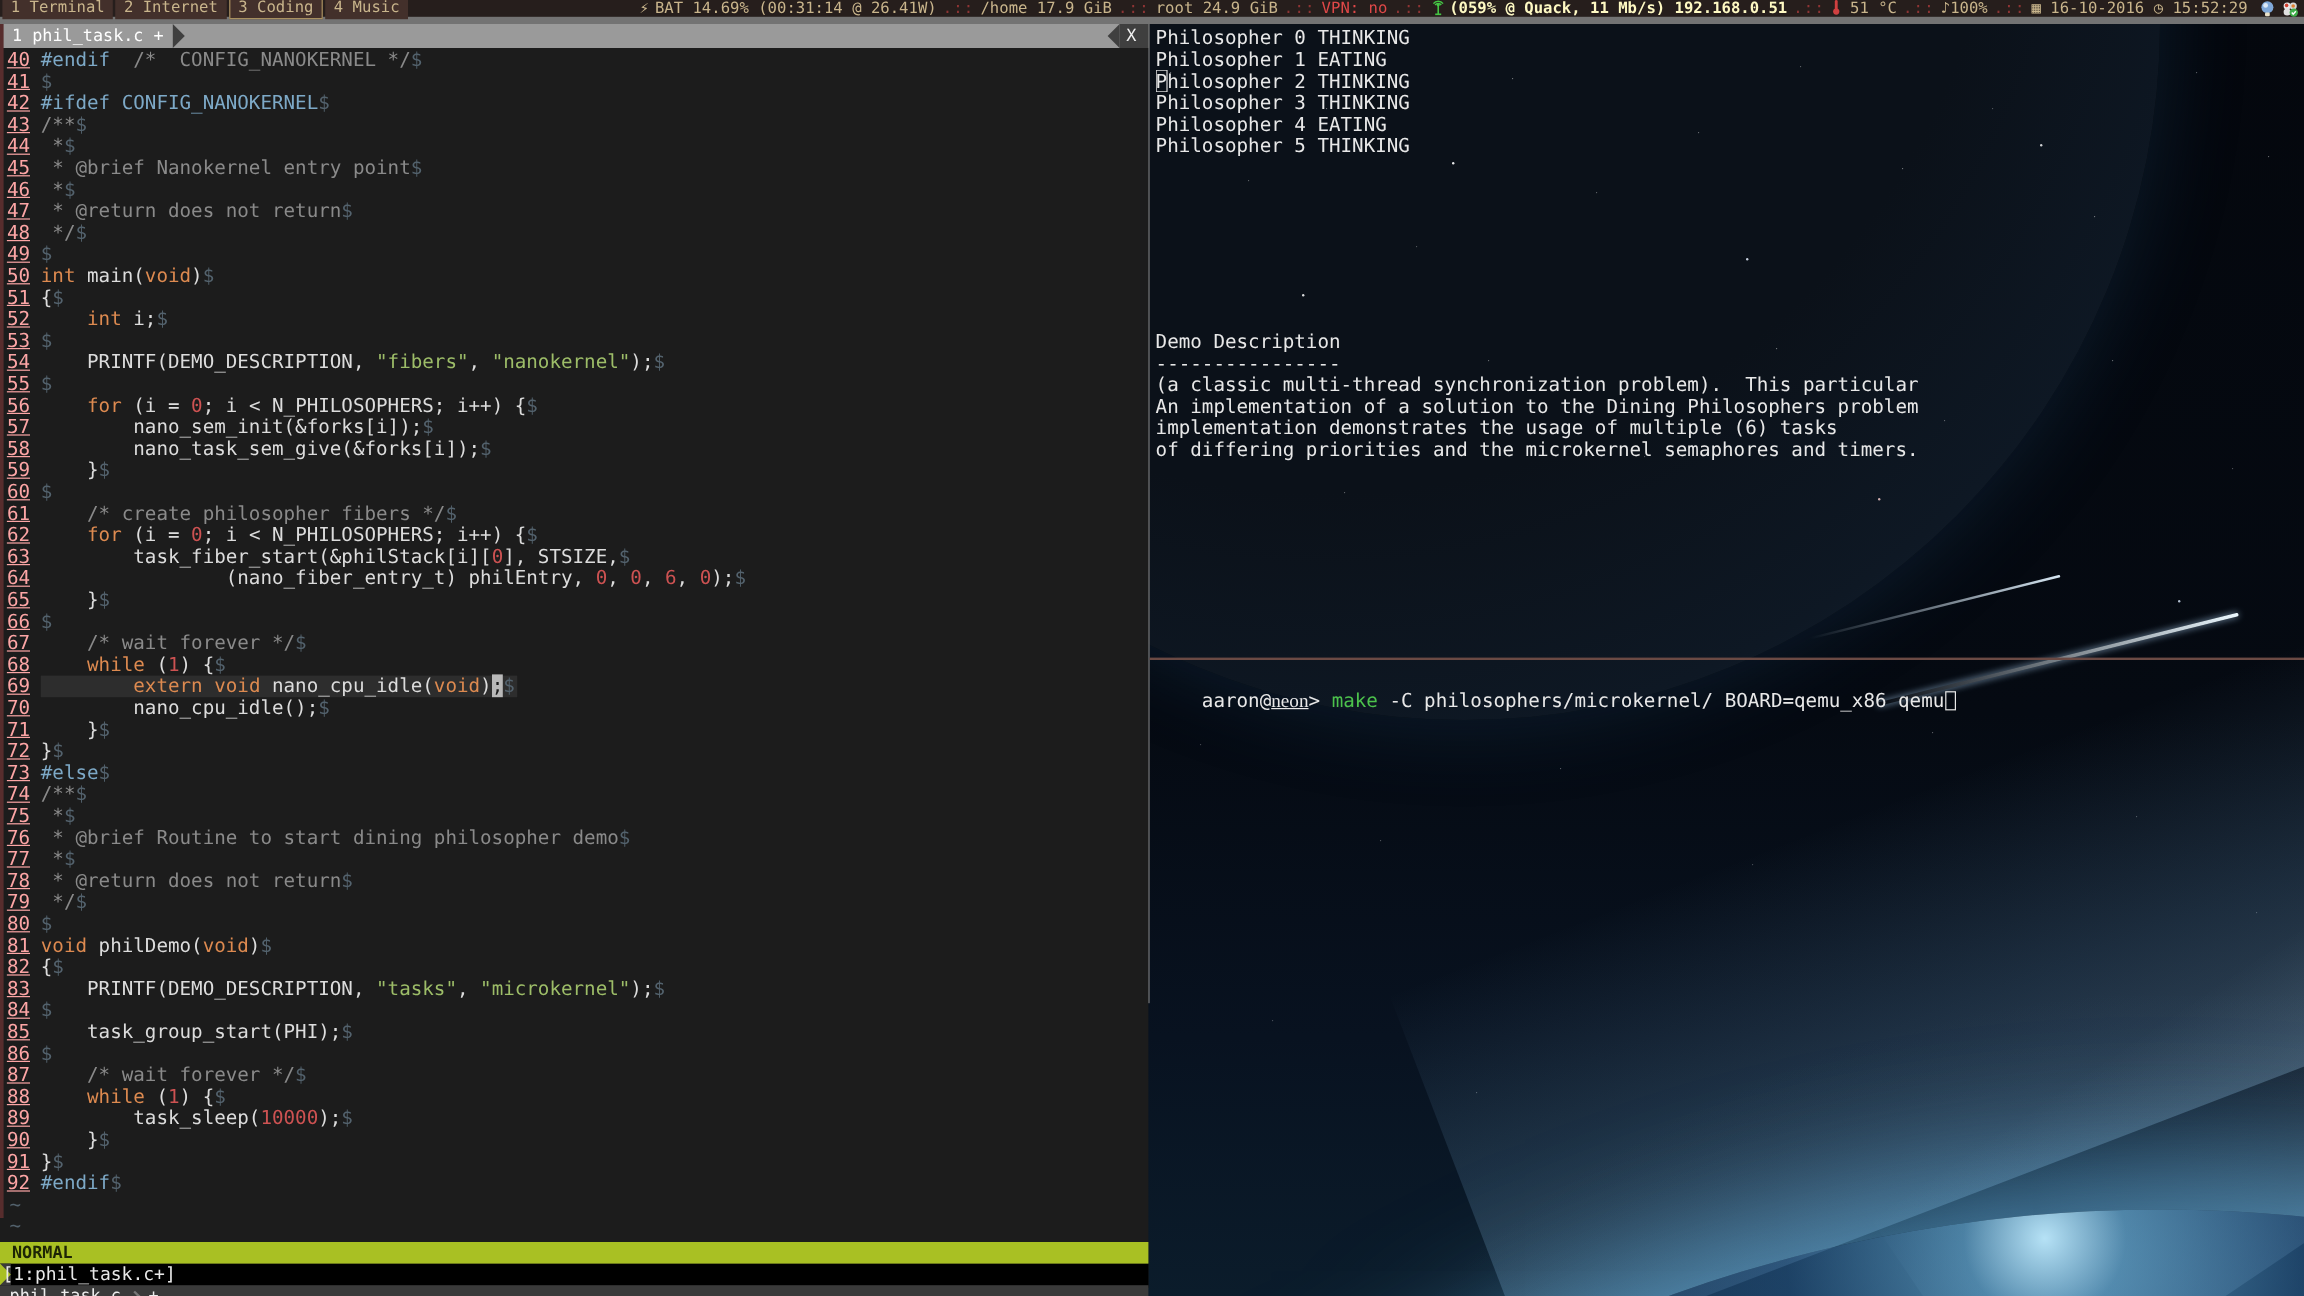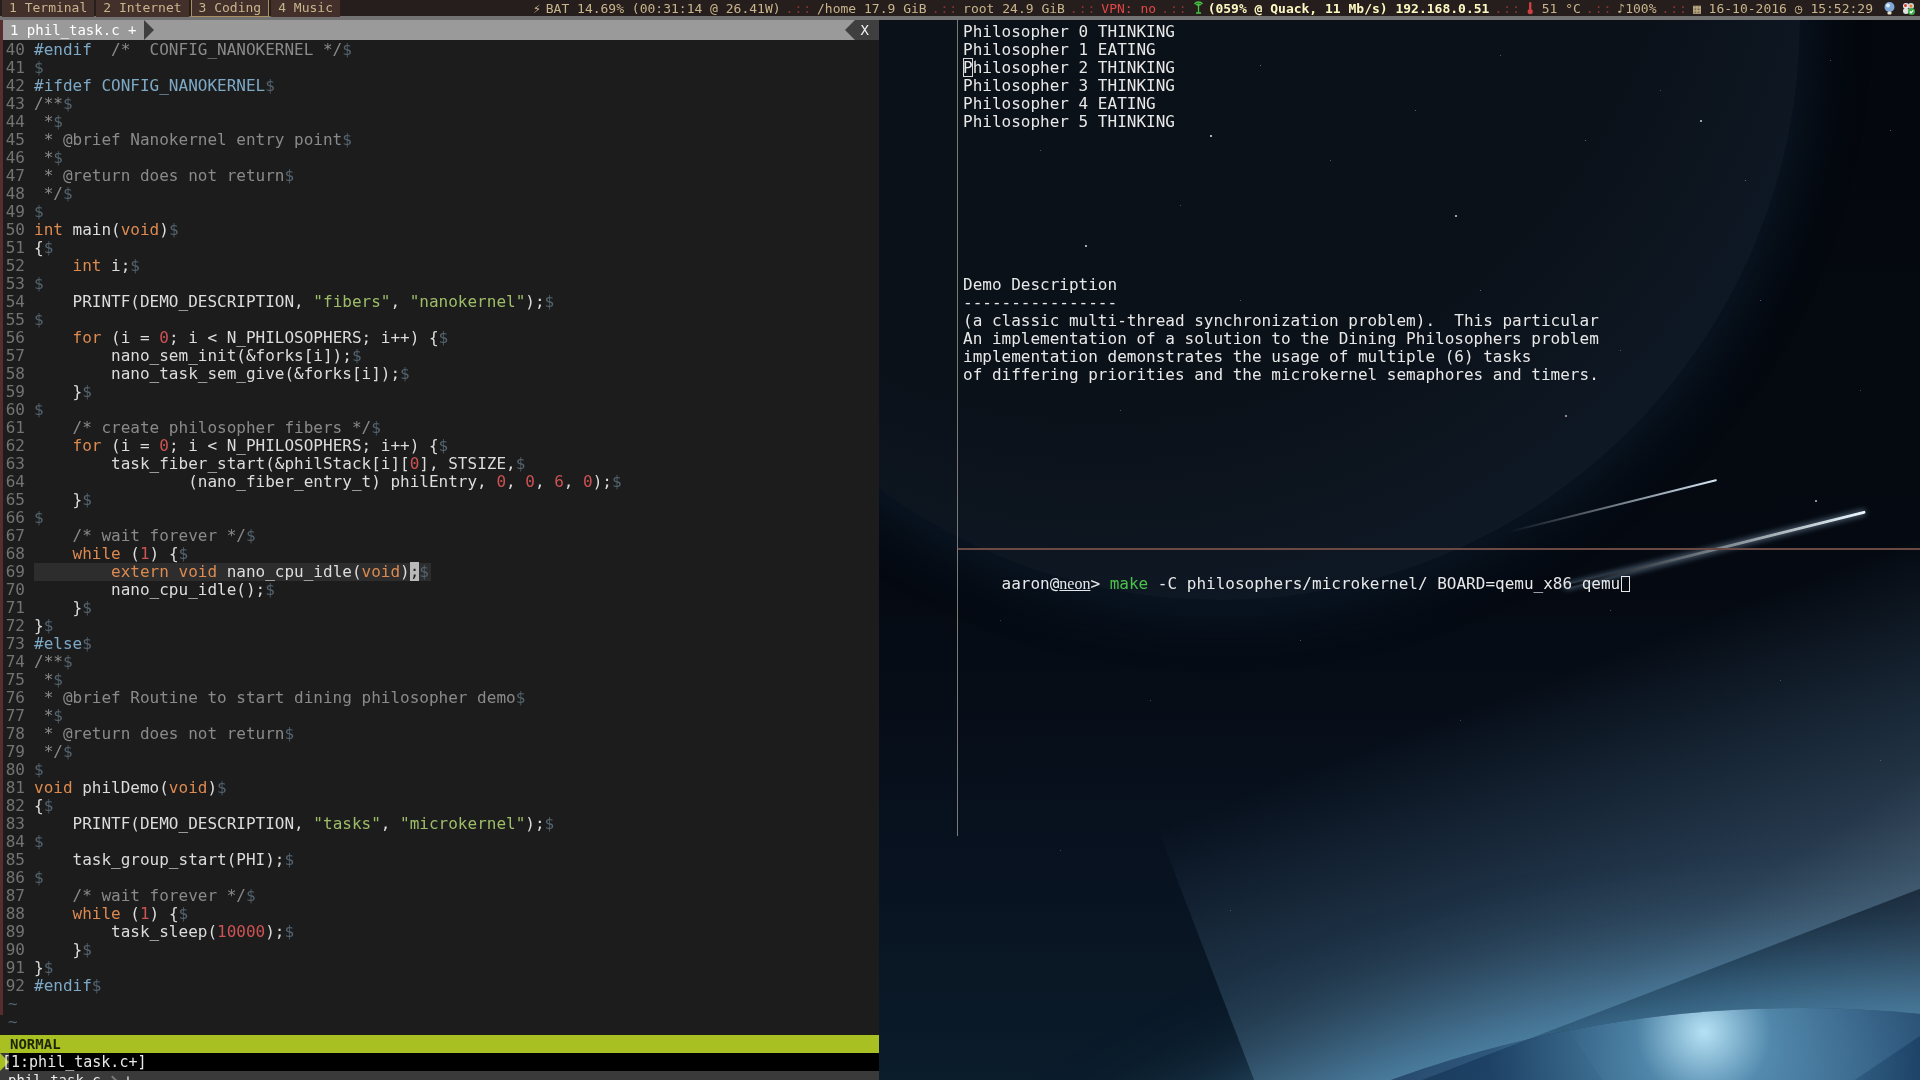--- a/index.html
+++ b/index.html
@@ -38,46 +38,46 @@
       1620px 350px rgba(255,255,255,.4),1760px 300px rgba(255,255,255,.45),1860px 390px rgba(255,255,255,.35),
       1000px 620px rgba(255,255,255,.3),1150px 700px rgba(255,255,255,.35),1300px 640px rgba(255,255,255,.4),
       1460px 720px rgba(255,255,255,.3),1610px 610px rgba(255,255,255,.4),1780px 680px rgba(255,255,255,.35),
       1880px 760px rgba(255,255,255,.3),1060px 850px rgba(255,255,255,.3),1230px 910px rgba(255,255,255,.35); }
   .stars-bright { left:0; top:0; width:2px; height:2px; background:transparent; border-radius:50%;
       box-shadow:1210px 135px rgba(255,255,255,.9),1455px 215px rgba(230,240,255,.85),1700px 120px rgba(255,255,255,.8),
       1565px 415px rgba(255,210,210,.8),1085px 245px rgba(255,255,255,.85),1815px 500px rgba(220,235,255,.8); }
 
   
   .topbar { position:absolute; left:0; top:0; width:1920px; height:20px; z-index:5;
-      background:#261e1c; border-bottom:4px solid #737373; display:flex; align-items:center;
+      background:#261e1c; border-bottom:6px solid #737373; display:flex; align-items:center;
       font-size:13px; color:#c9b58c; white-space:nowrap; }
   .workspaces { display:flex; gap:2px; padding-left:2px; height:100%; align-items:center; }
   .ws { height:18px; line-height:17px; padding:0 7px; background:#43302b; color:#c9b58c; font-size:13px; }
   .ws.active { border:1px solid #a89060; line-height:15px; }
   .statusline-right { margin-left:auto; display:flex; align-items:center; gap:5px; padding-right:4px; font-size:13px; }
   .sep { color:#8e3434; letter-spacing:1px; }
   .red { color:#e04848; }
   .green { color:#fef9c3; display:inline-flex; align-items:flex-start; gap:4px;font-weight:bold; }
   .icon-svg { display:inline-block; vertical-align:-2px; }
   .tray { display:flex; gap:4px; margin-left:4px; }
 
   
-  .left-pane { position:absolute; left:0; top:20px; width:879px; height:1053px; z-index:3; background:#1c1c1c; }
+  .left-pane { position:absolute; left:0; top:20px; width:957px; height:1053px; z-index:3; background:#1c1c1c; }
   .red-strip { position:absolute; left:0; top:20px; width:3px; height:995px; background:#572d2d; z-index:4; }
 
   .tabline { display:flex; height:20px; background:#9a9a9a; align-items:stretch; font-size:14px; }
   .tab-current { background:#9a9a9a; color:#fff; padding:0 8px 0 10px; line-height:20px; }
   .tri-r { width:0; height:0; border-top:10px solid transparent; border-bottom:10px solid transparent; border-left:10px solid #3f3f3f; }
   .tri-l { width:0; height:0; border-top:10px solid transparent; border-bottom:10px solid transparent; border-right:10px solid #3f3f3f; }
   .tab-fill { flex:1; }
   .tab-close { background:#3f3f3f; color:#f0f0f0; padding:0 10px 0 6px; line-height:20px; }
 
   .code { position:relative; height:995px; overflow:hidden; font-size:16px; line-height:18px; padding-top:1px; }
   .row { display:flex; height:18px; }
-  .ln { flex:none; width:34px; padding-right:9px; text-align:right; color:#737373; }
+  .ln { flex:none; width:34px; padding-right:9px; text-align:right; color:#fca5a5;text-decoration:underline; }
   .tx { white-space:pre; color:#dcdcdc; }
   .cur-row .tx { background:#2d2d2d; padding-right:2px; }
   .pp { color:#7da9c7; } .c { color:#8a8a8a; } .k { color:#dd8a50; }
   .s { color:#9dbd68; } .n { color:#cd5252; } .t { color:#dcdcdc; }
   .eol { color:#53626d; }
   .cur { background:#b9b9b9; color:#1c1c1c; }
   .filler { color:#53626d; padding-left:8px; height:18px; }
 
   .vim-status { display:flex; height:18px; font-size:14px; align-items:stretch; background:#242424; line-height:18px;flex-direction:column; }
   .seg-mode { background:#a9c023; color:#1d2505; font-weight:bold; padding:0 10px; }

